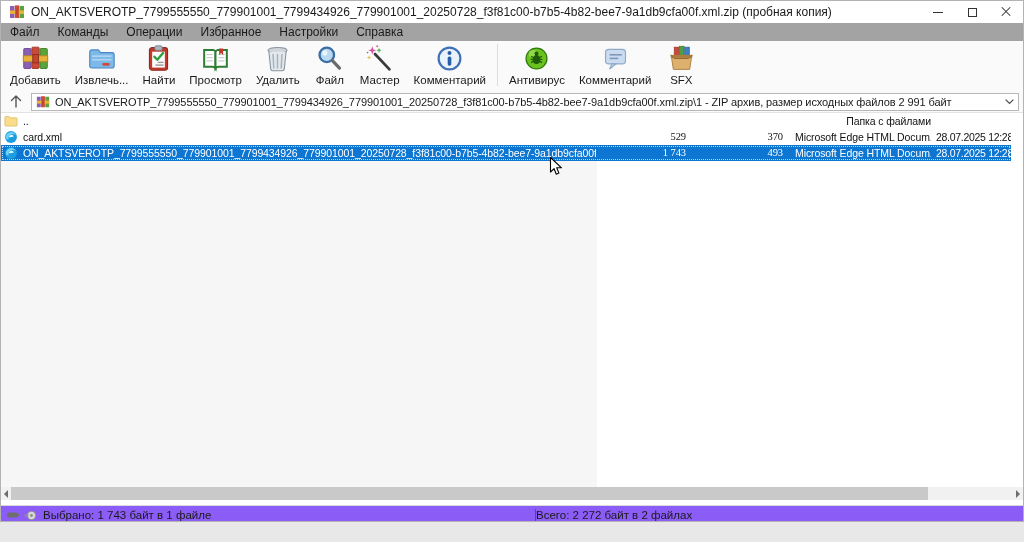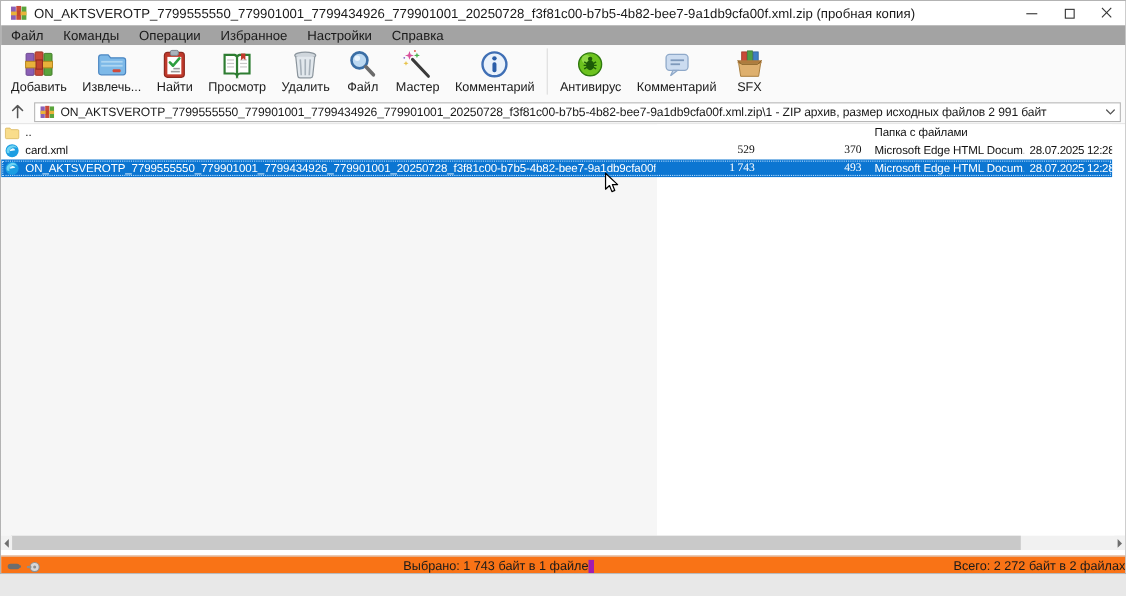--- a/index.html
+++ b/index.html
@@ -60,36 +60,36 @@
   .rows{ width:1010px; background:#ffffff; }
   .frow{
     display:grid; grid-template-columns:595px 96px 97px 142px 1fr;
     height:16px; line-height:16px; font-size:10.5px; letter-spacing:-0.1px; color:#111;
   }
   .frow.selected{ background:#0c76d2; color:#fff; outline:1px dotted rgba(190,225,255,.95); outline-offset:-2px; }
   .cell{ white-space:nowrap; overflow:hidden; }
   .c-name{ display:flex; align-items:center; padding-left:3px; }
   .c-name .fico{ width:14px; height:14px; margin-right:5px; flex:0 0 auto; }
   .c-size,.c-packed{ text-align:right; padding-right:6px;font-family:Liberation Serif, serif; }
-  .c-type{ padding-left:6px; }
+  .c-type{ padding-left:6px;text-align:right; }
   .c-mod{ padding-left:5px; letter-spacing:-0.3px; }
   .cursor{ position:absolute; left:548px; top:43px; pointer-events:none; }
   
   .hscroll{ position:relative; height:13px; width:1022px; background:#f1f1f1; }
   .hs-arrow{ position:absolute; top:0; width:10px; height:13px; display:flex; align-items:center; justify-content:center; background:#f1f1f1; }
   .hs-left{ left:0; } .hs-right{ right:0; }
   .tri-l{ width:0; height:0; border-top:4px solid transparent; border-bottom:4px solid transparent; border-right:4px solid #6e6e6e; }
   .tri-r{ width:0; height:0; border-top:4px solid transparent; border-bottom:4px solid transparent; border-left:4px solid #6e6e6e; }
   .hs-thumb{ position:absolute; left:9px; top:0; width:918px; height:13px; background:#c9c9c9; }
   .gapband{ height:5px; background:#ffffff; }
   
-  .statusbar{ height:19px; background:#f97316; border-top:1px solid #dadada; display:flex; align-items:center; font-size:11.5px;text-align:right; }
+  .statusbar{ height:19px; background:#8b5cf6; border-top:1px solid #dadada; display:flex; align-items:center; font-size:11.5px; }
   .sb-icons{ display:flex; align-items:center; gap:4px; padding:0 6px 0 5px; }
   .sb-left{ flex:0 0 auto; width:492px; white-space:nowrap; overflow:hidden; }
-  .sb-right{ flex:1 1 auto; border-left:5px solid #a21caf; padding-left:7px; white-space:nowrap; }
+  .sb-right{ flex:1 1 auto; border-left:1px solid #a21caf; white-space:nowrap; }
 </style>
 </head>
 <body>
 
 <div class="window">
 
   <div class="titlebar">
     <svg class="app-ico" viewBox="0 0 16 16">
       <rect x="1" y="2" width="4.4" height="12" fill="#8a5fb5"></rect>
       <rect x="5.8" y="1.4" width="4.4" height="12.6" fill="#c94a38"></rect>

